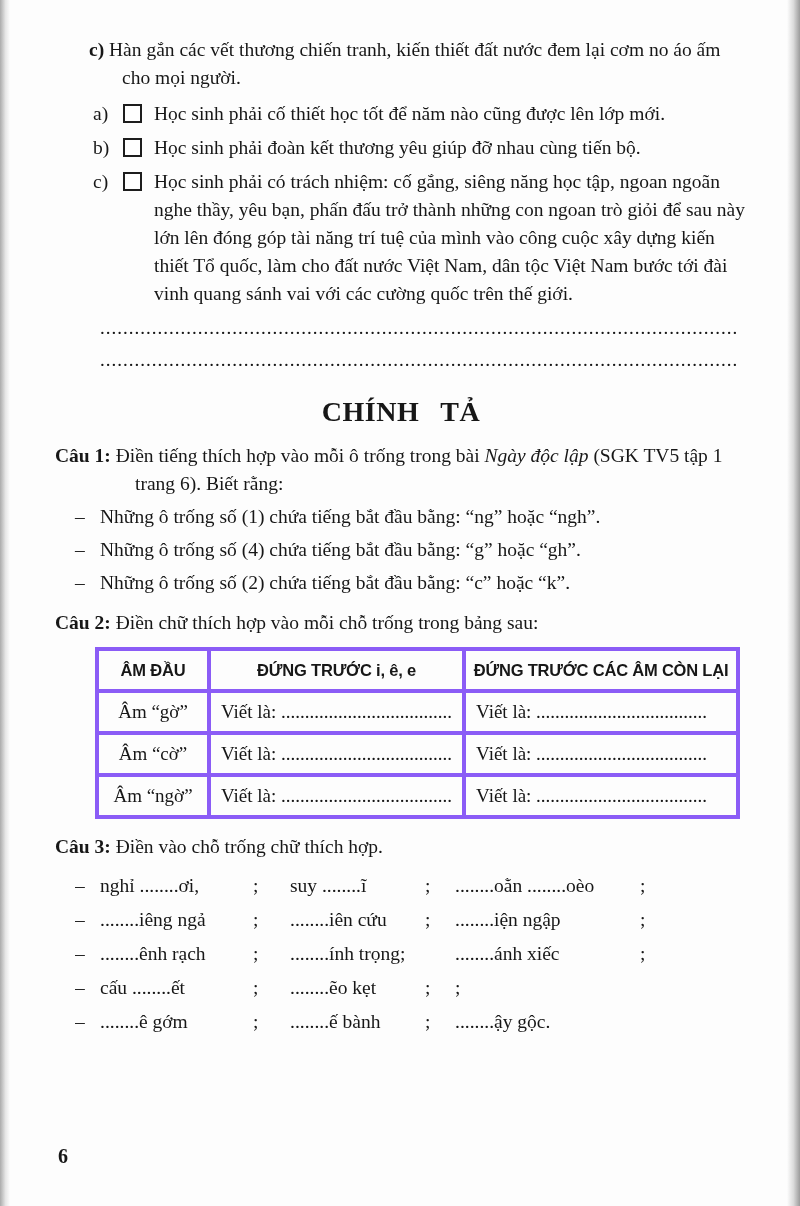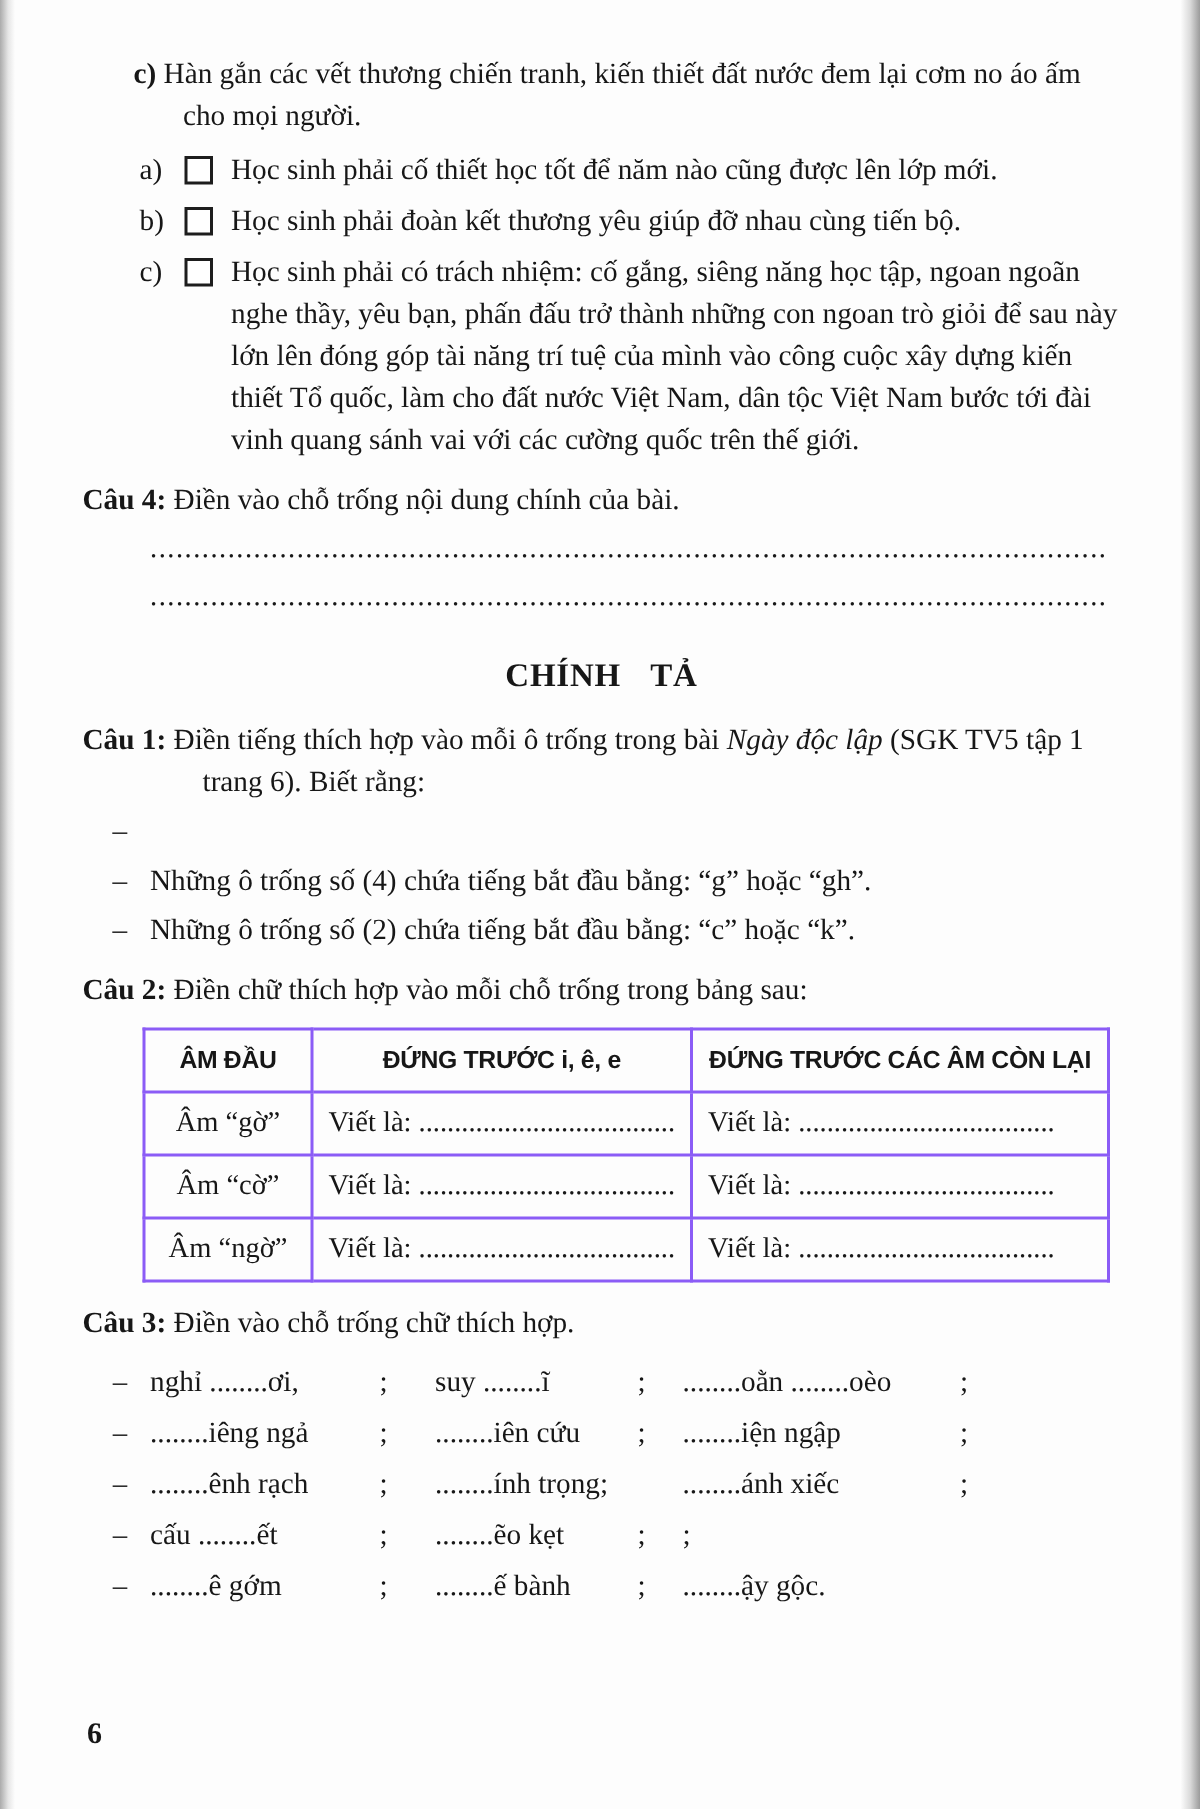--- a/index.html
+++ b/index.html
@@ -33,30 +33,30 @@
     width:19px; height:19px; flex:none;
     border:2px solid #1d1d1d; margin:4px 12px 0 0; background:#fff;
   }
   .opt-text { flex:1; }
   .dotline {
     margin-left:45px; width:637px; height:28px; margin-top:4px;
     overflow:hidden; white-space:nowrap; letter-spacing:1px; font-size:19px;
   }
   .section-title {
     margin-top:20px; margin-bottom:4px;
-    text-align:center; font-size:22px; font-weight:bold;
+    text-align:center; font-size:28px; font-weight:bold;
     letter-spacing:0.5px; word-spacing:14px; line-height:36px;
   }
   .dash-item { display:flex; margin-left:20px; margin-top:5px; }
   .dash-item .dash { width:25px; flex:none; }
   .tbl {
     margin-left:40px; margin-top:10px; width:645px;
     border-collapse:collapse; font-size:19px;
   }
-  .tbl th, .tbl td { border:2px solid #8b5cf6; }
+  .tbl th, .tbl td { border:4px solid #8b5cf6; }
   .tbl th {
     font-family:"Liberation Sans", sans-serif;
     font-size:16.5px; font-weight:bold; letter-spacing:-0.2px;
     height:42px; text-align:center; padding:2px 4px;
   }
   .tbl td { height:42px; padding:4px 10px; overflow:hidden; white-space:nowrap; }
   .tbl .c1 { width:112px; text-align:center; padding:4px 2px; }
   .tbl .c2 { width:238px; }
   .fills { margin-top:8px; }
   .fill-line {
@@ -94,31 +94,31 @@
         <span class="checkbox"></span>
         <span class="opt-text">Học sinh phải đoàn kết thương yêu giúp đỡ nhau cùng tiến bộ.</span>
       </div>
       <div class="opt">
         <span class="opt-lbl">c)</span>
         <span class="checkbox"></span>
         <span class="opt-text">Học sinh phải có trách nhiệm: cố gắng, siêng năng học tập, ngoan ngoãn nghe thầy, yêu bạn, phấn đấu trở thành những con ngoan trò giỏi để sau này lớn lên đóng góp tài năng trí tuệ của mình vào công cuộc xây dựng kiến thiết Tổ quốc, làm cho đất nước Việt Nam, dân tộc Việt Nam bước tới đài vinh quang sánh vai với các cường quốc trên thế giới.</span>
       </div>
     </div>
 
-    <p class="hang-q"><b>Câu 4:</b> <span>Điền vào chỗ trống nội dung chính của bài.</span></p>
 
     <div class="dotline">......................................................................................................................................................</div>
     <div class="dotline">......................................................................................................................................................</div>
 
     <h1 class="section-title">CHÍNH TẢ</h1>
 
     <p class="hang-q"><b>Câu 1:</b> <span>Điền tiếng thích hợp vào mỗi ô trống trong bài </span><i>Ngày độc lập</i><span> (SGK TV5 tập 1 trang 6). Biết rằng:</span></p>
 
     <div class="dash-item">
       <span class="dash">–</span>
+      <span>Những ô trống số (1) chứa tiếng bắt đầu bằng: “ng” hoặc “ngh”.</span>
     </div>
     <div class="dash-item">
       <span class="dash">–</span>
       <span>Những ô trống số (4) chứa tiếng bắt đầu bằng: “g” hoặc “gh”.</span>
     </div>
     <div class="dash-item">
       <span class="dash">–</span>
       <span>Những ô trống số (2) chứa tiếng bắt đầu bằng: “c” hoặc “k”.</span>
     </div>
 

